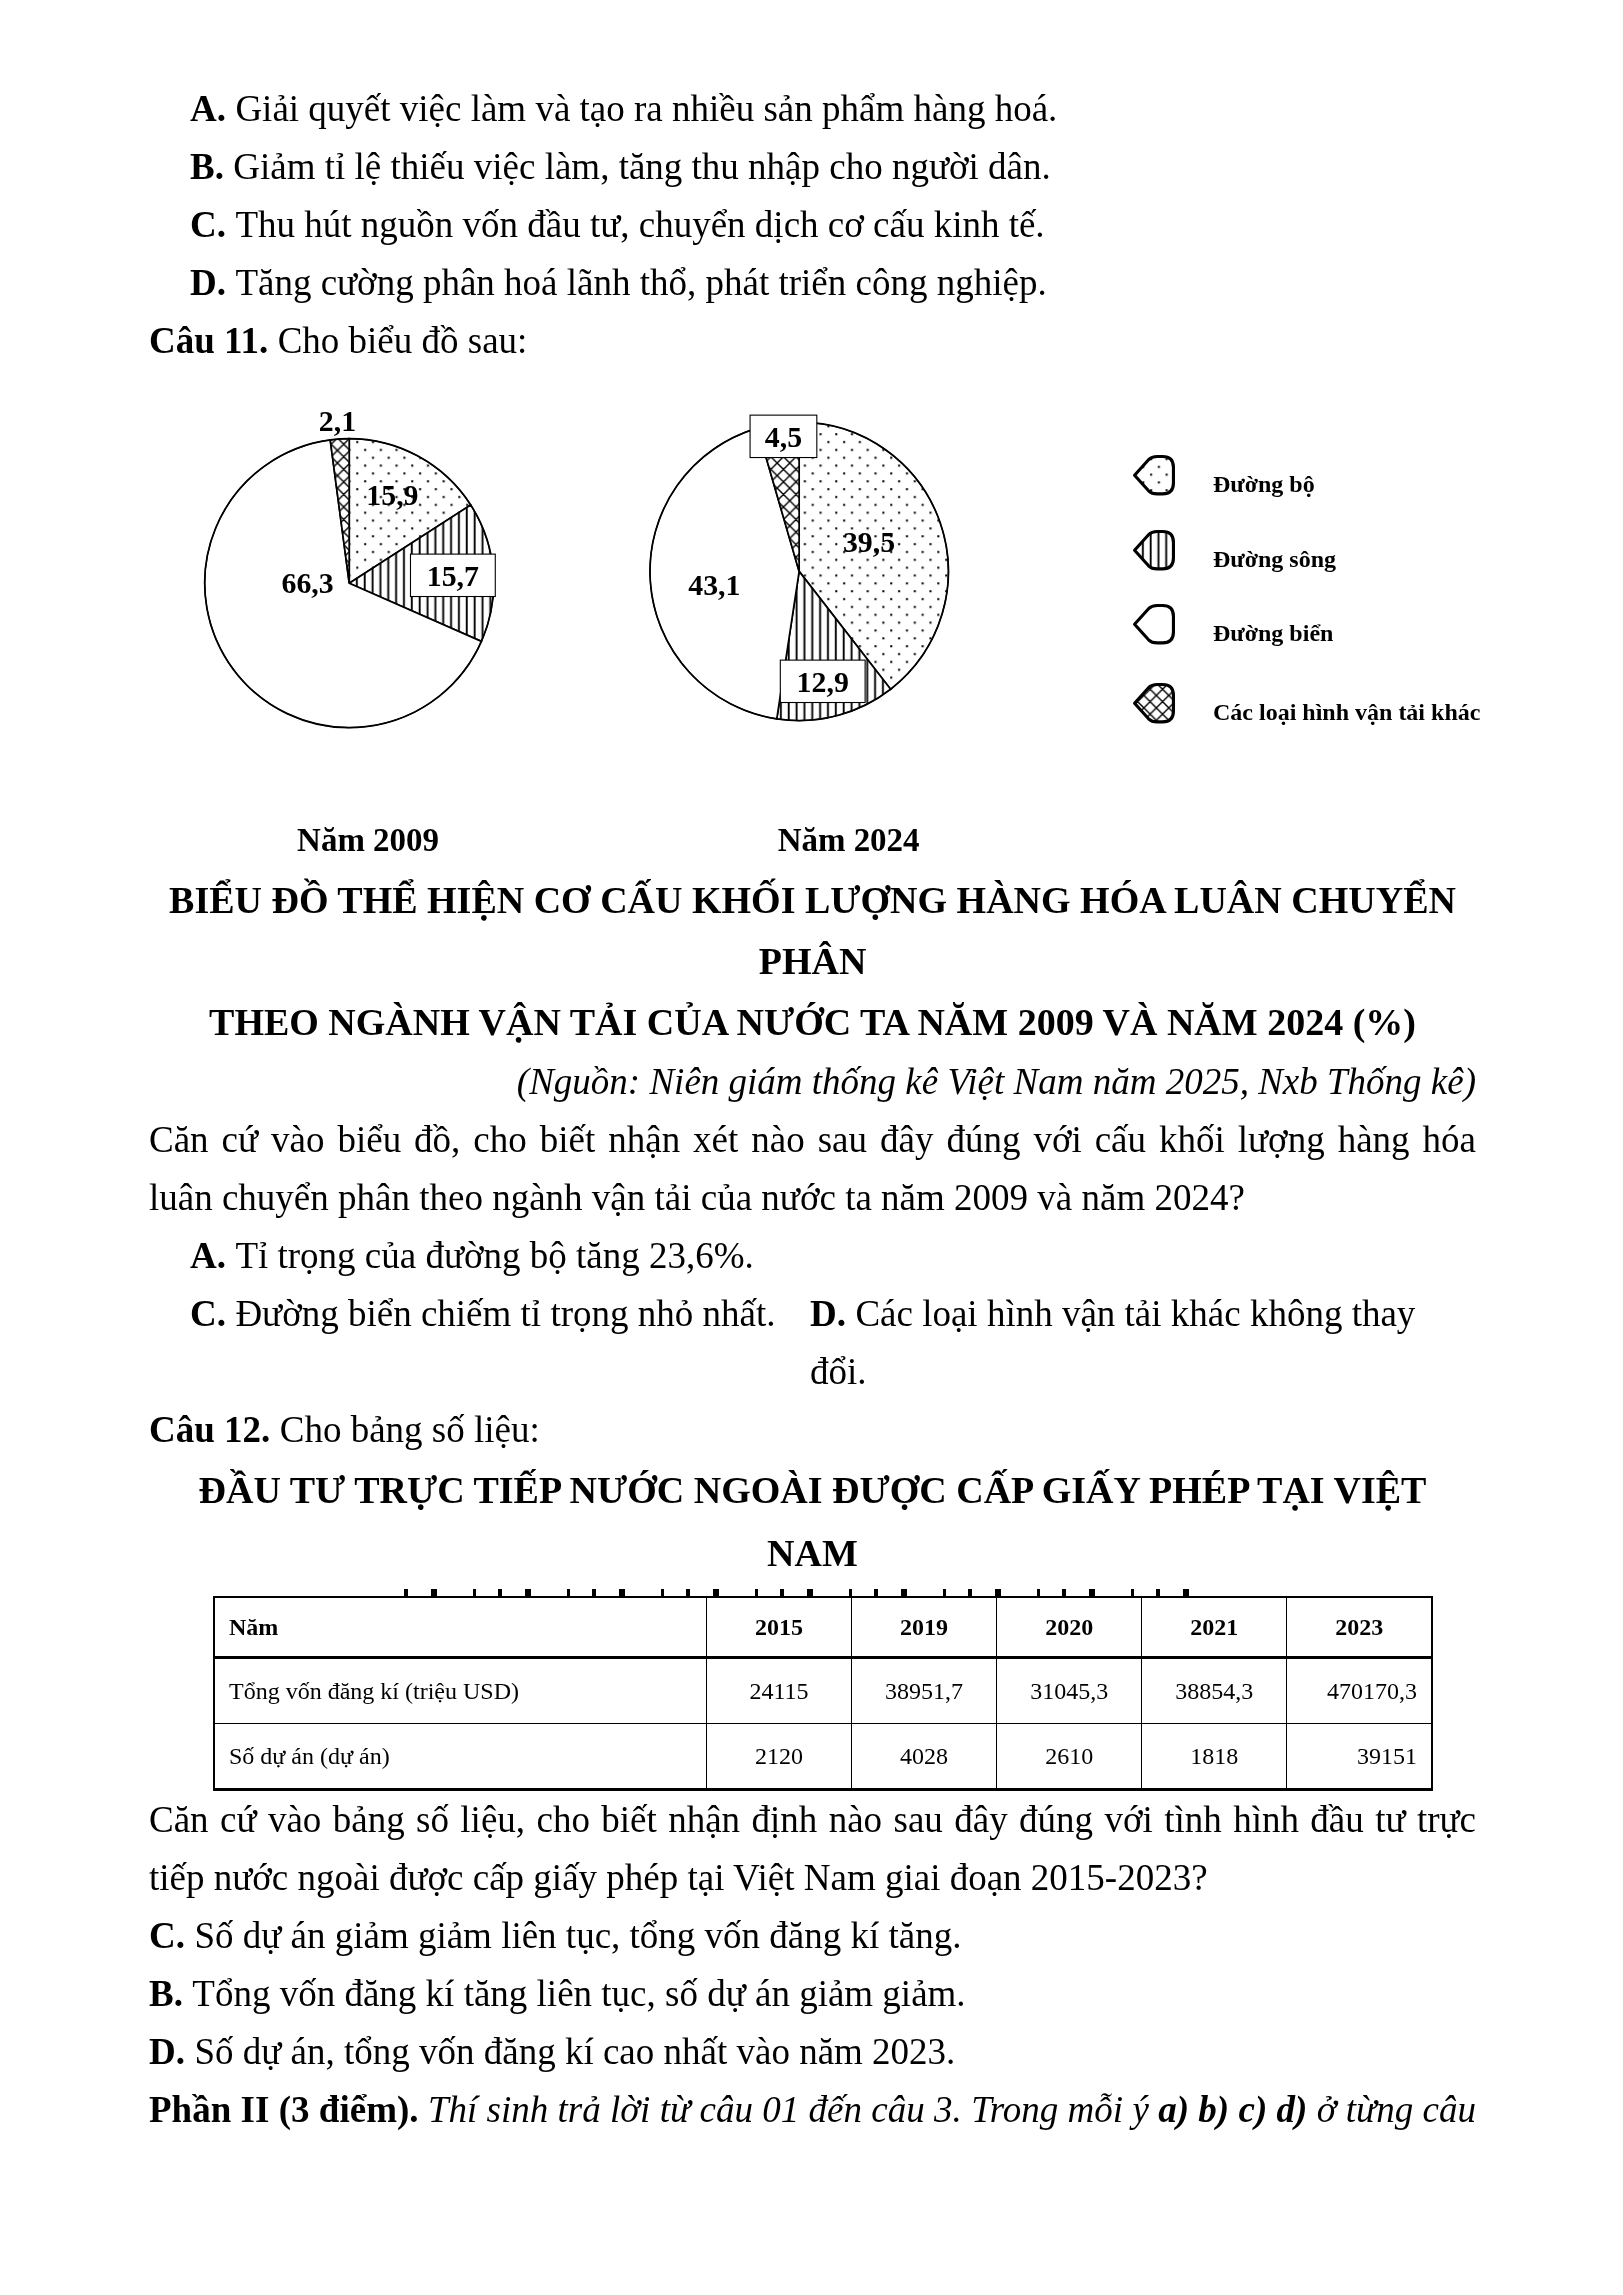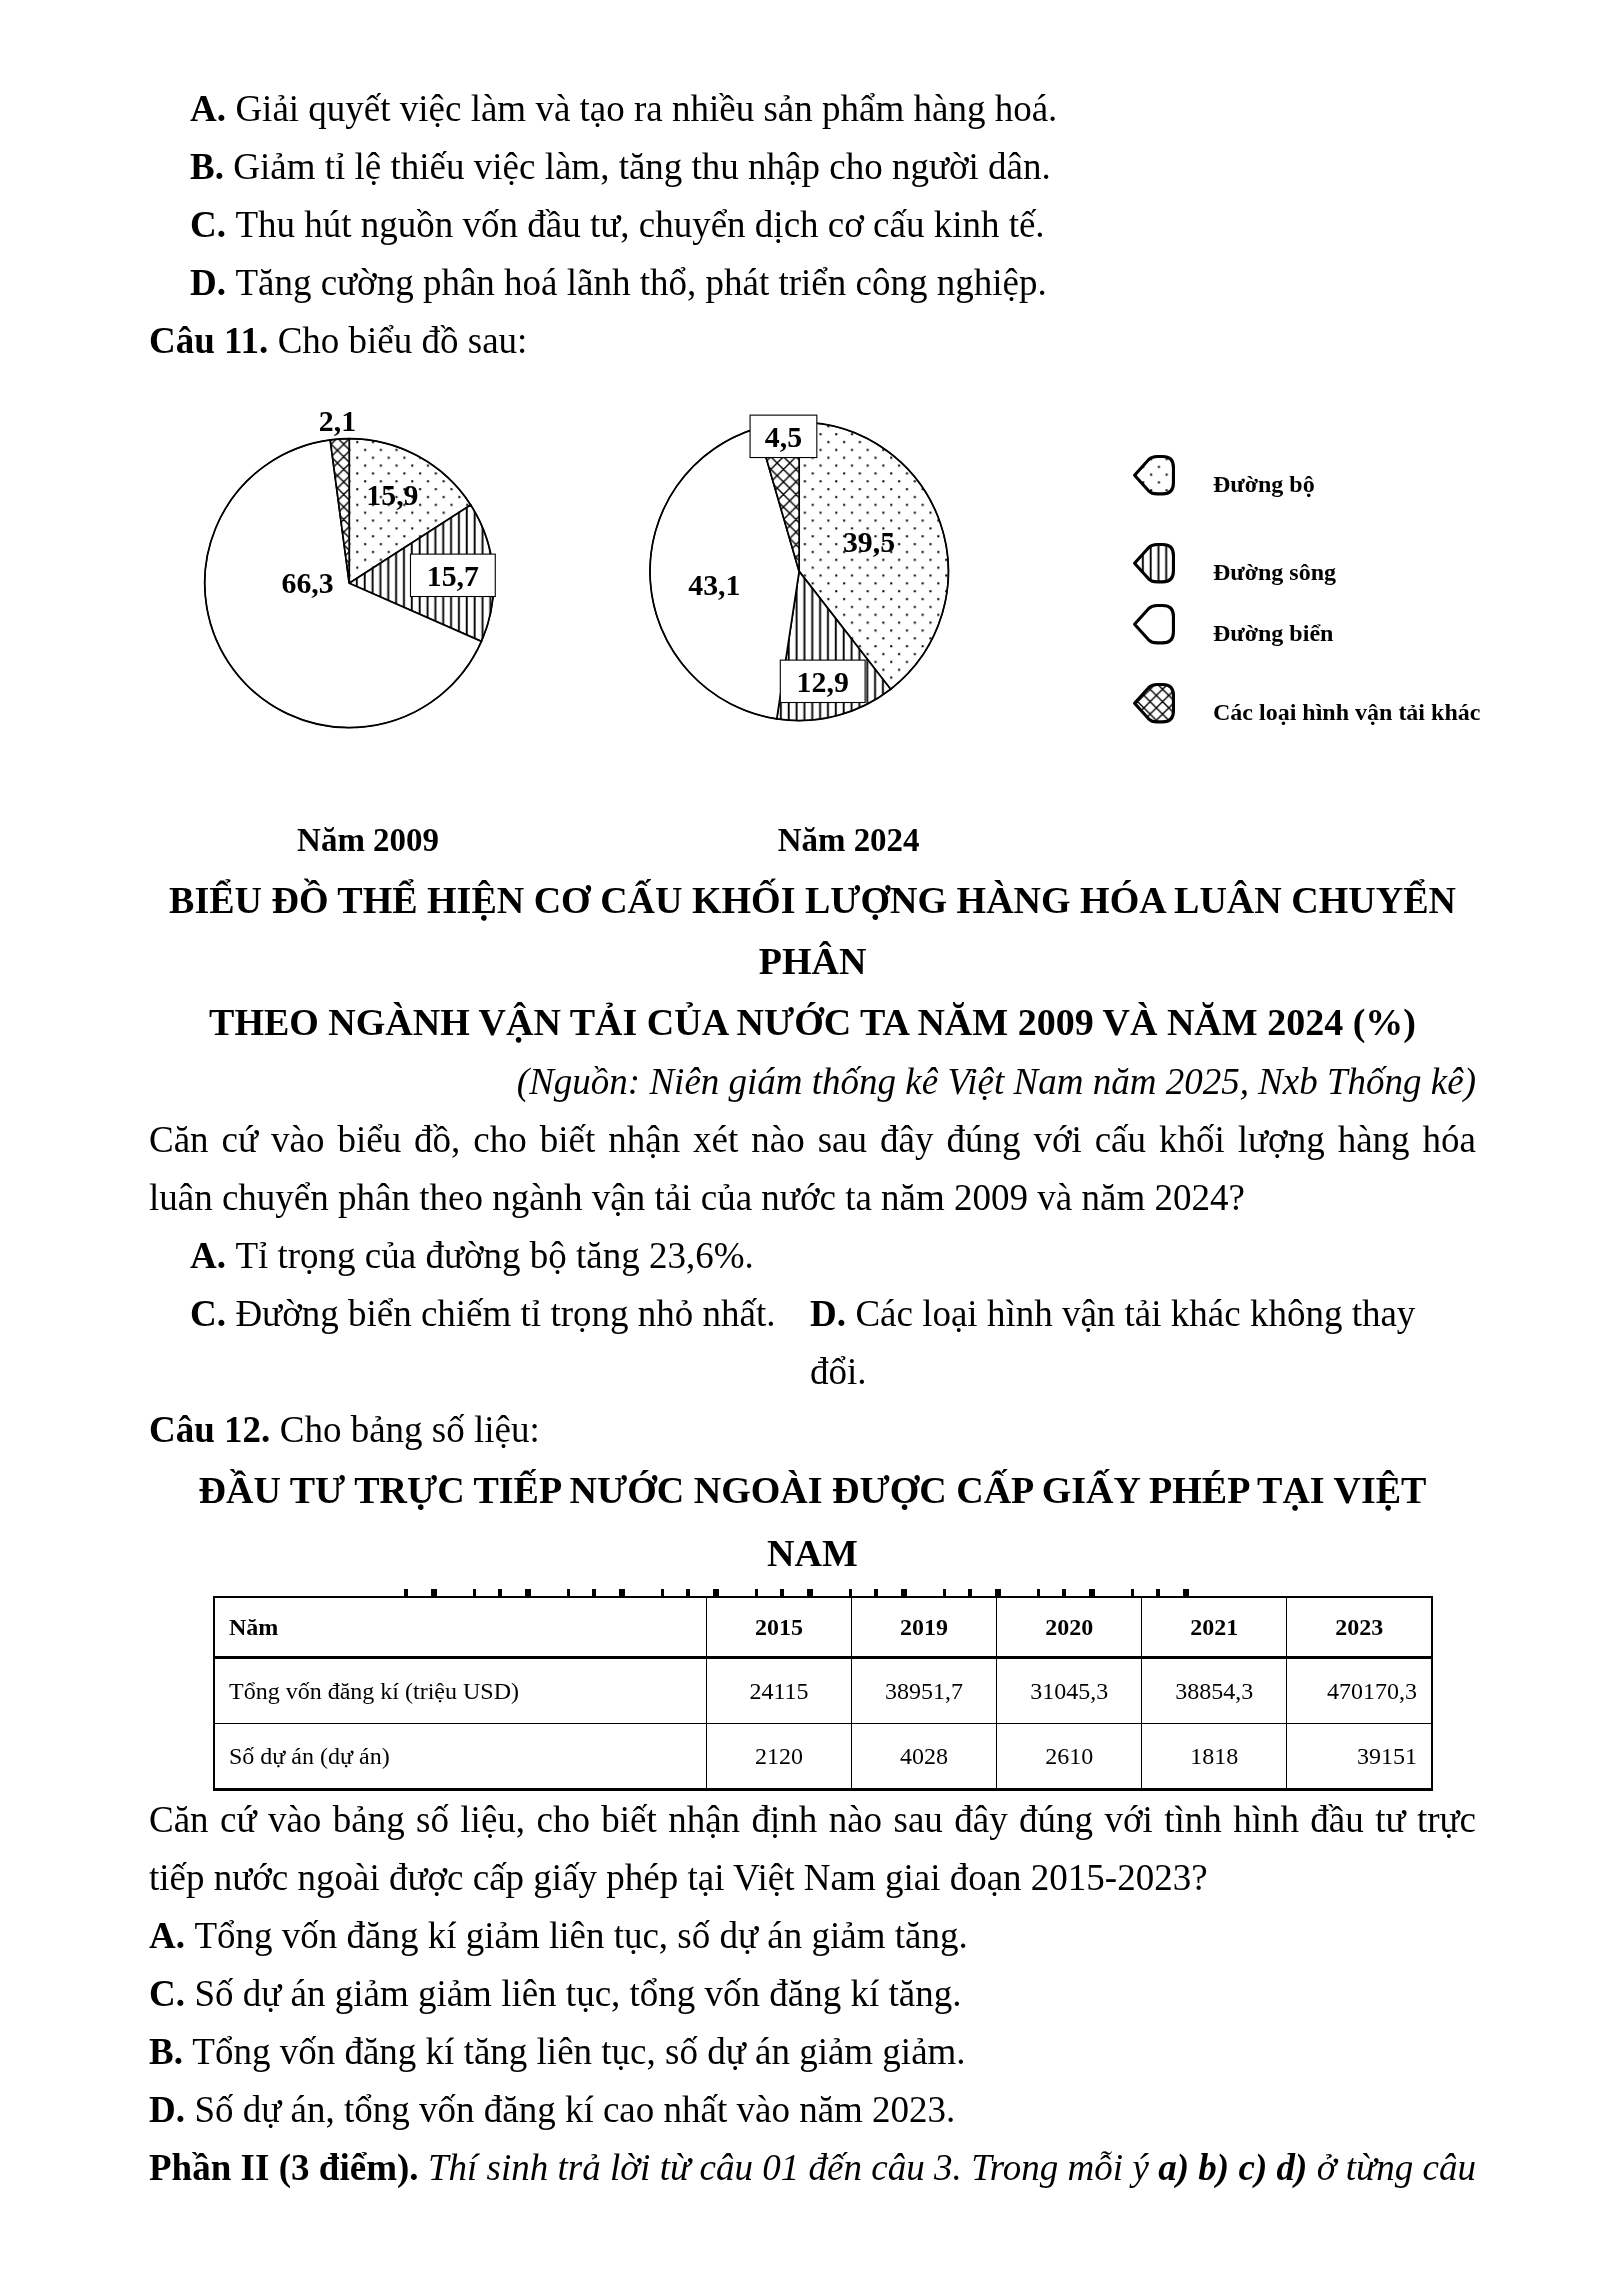--- a/index.html
+++ b/index.html
@@ -107,21 +107,21 @@
       <text class="pie-caption" x="279" y="592" text-anchor="middle" dominant-baseline="central">Năm 2009</text>
       <text class="pie-caption" x="891" y="592" text-anchor="middle" dominant-baseline="central">Năm 2024</text>
     </svg>
     <div class="legend" id="legend">
         <div class="legend-item" style="top: 80px;">
           <svg width="46" height="42" viewBox="0 0 58 54">
             <path d="M4 26 L22 6 Q26 2 33 2 L40 2 Q54 2 54 16 L54 36 Q54 50 40 50 L33 50 Q26 50 22 46 Z" fill="url(#pat-dots)" stroke="#000" stroke-width="4" stroke-linejoin="round"></path>
           </svg>
           <span class="lg-label">Đường bộ</span>
         </div>
-        <div class="legend-item" style="top: 168px;">
+        <div class="legend-item" style="top: 155px;">
           <svg width="46" height="42" viewBox="0 0 58 54">
             <path d="M4 26 L22 6 Q26 2 33 2 L40 2 Q54 2 54 16 L54 36 Q54 50 40 50 L33 50 Q26 50 22 46 Z" fill="url(#pat-vlines)" stroke="#000" stroke-width="4" stroke-linejoin="round"></path>
           </svg>
           <span class="lg-label">Đường sông</span>
         </div>
         <div class="legend-item" style="top: 229px;">
           <svg width="46" height="42" viewBox="0 0 58 54">
             <path d="M4 26 L22 6 Q26 2 33 2 L40 2 Q54 2 54 16 L54 36 Q54 50 40 50 L33 50 Q26 50 22 46 Z" fill="#ffffff" stroke="#000" stroke-width="4" stroke-linejoin="round"></path>
           </svg>
           <span class="lg-label">Đường biển</span>
@@ -187,21 +187,20 @@
           <td>2610</td>
           <td>1818</td>
           <td style="text-align: right;">39151</td>
         </tr>
       </tbody>
   </table>
 
 
   <div class="para">Căn cứ vào bảng số liệu, cho biết nhận định nào sau đây đúng với tình hình đầu tư trực tiếp nước ngoài được cấp giấy phép tại Việt Nam giai đoạn 2015-2023?</div>
   <div>
-    <div><span class="b lbl">A.</span><span>Tổng vốn đăng kí giảm liên tục, số dự án giảm tăng.</span></div>
     <div><span class="b lbl">C.</span><span>Số dự án giảm giảm liên tục, tổng vốn đăng kí tăng.</span></div>
     <div><span class="b lbl">B.</span><span>Tổng vốn đăng kí tăng liên tục, số dự án giảm giảm.</span></div>
     <div><span class="b lbl">D.</span><span>Số dự án, tổng vốn đăng kí cao nhất vào năm 2023.</span></div>
   </div>
 
   <div class="justify-last"><span class="b">Phần II (3 điểm).</span><span class="i"> Thí sinh trả lời từ câu 01 đến câu 3. Trong mỗi ý </span><span class="bi">a) b) c) d)</span><span class="i"> ở từng câu</span></div>
   <div></div>
 
 </div>
 

